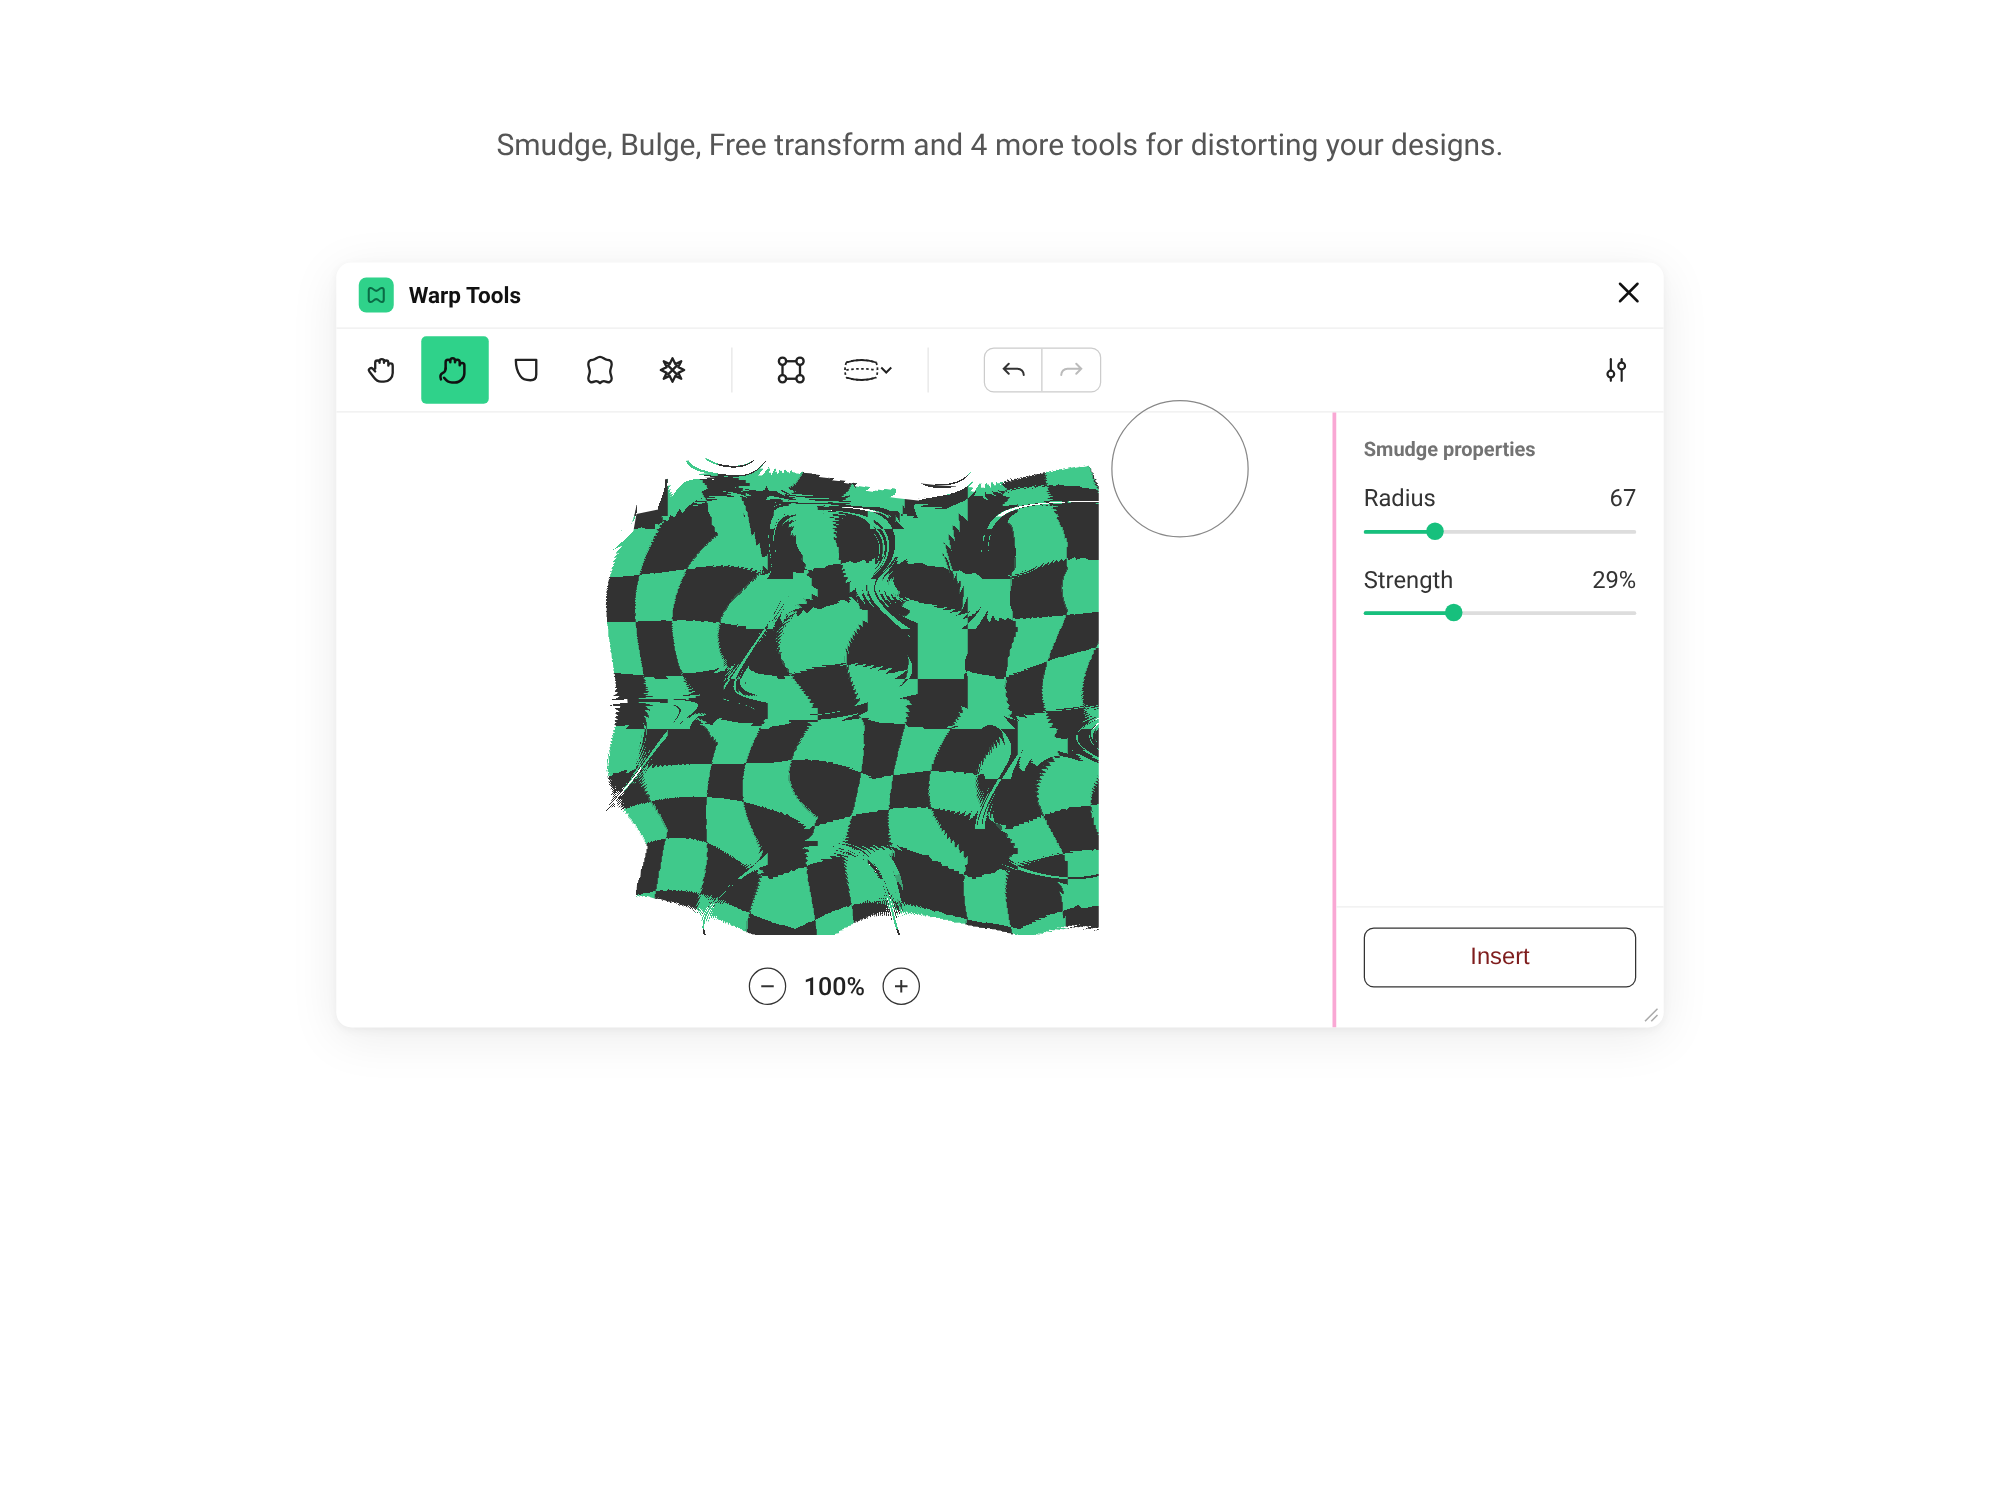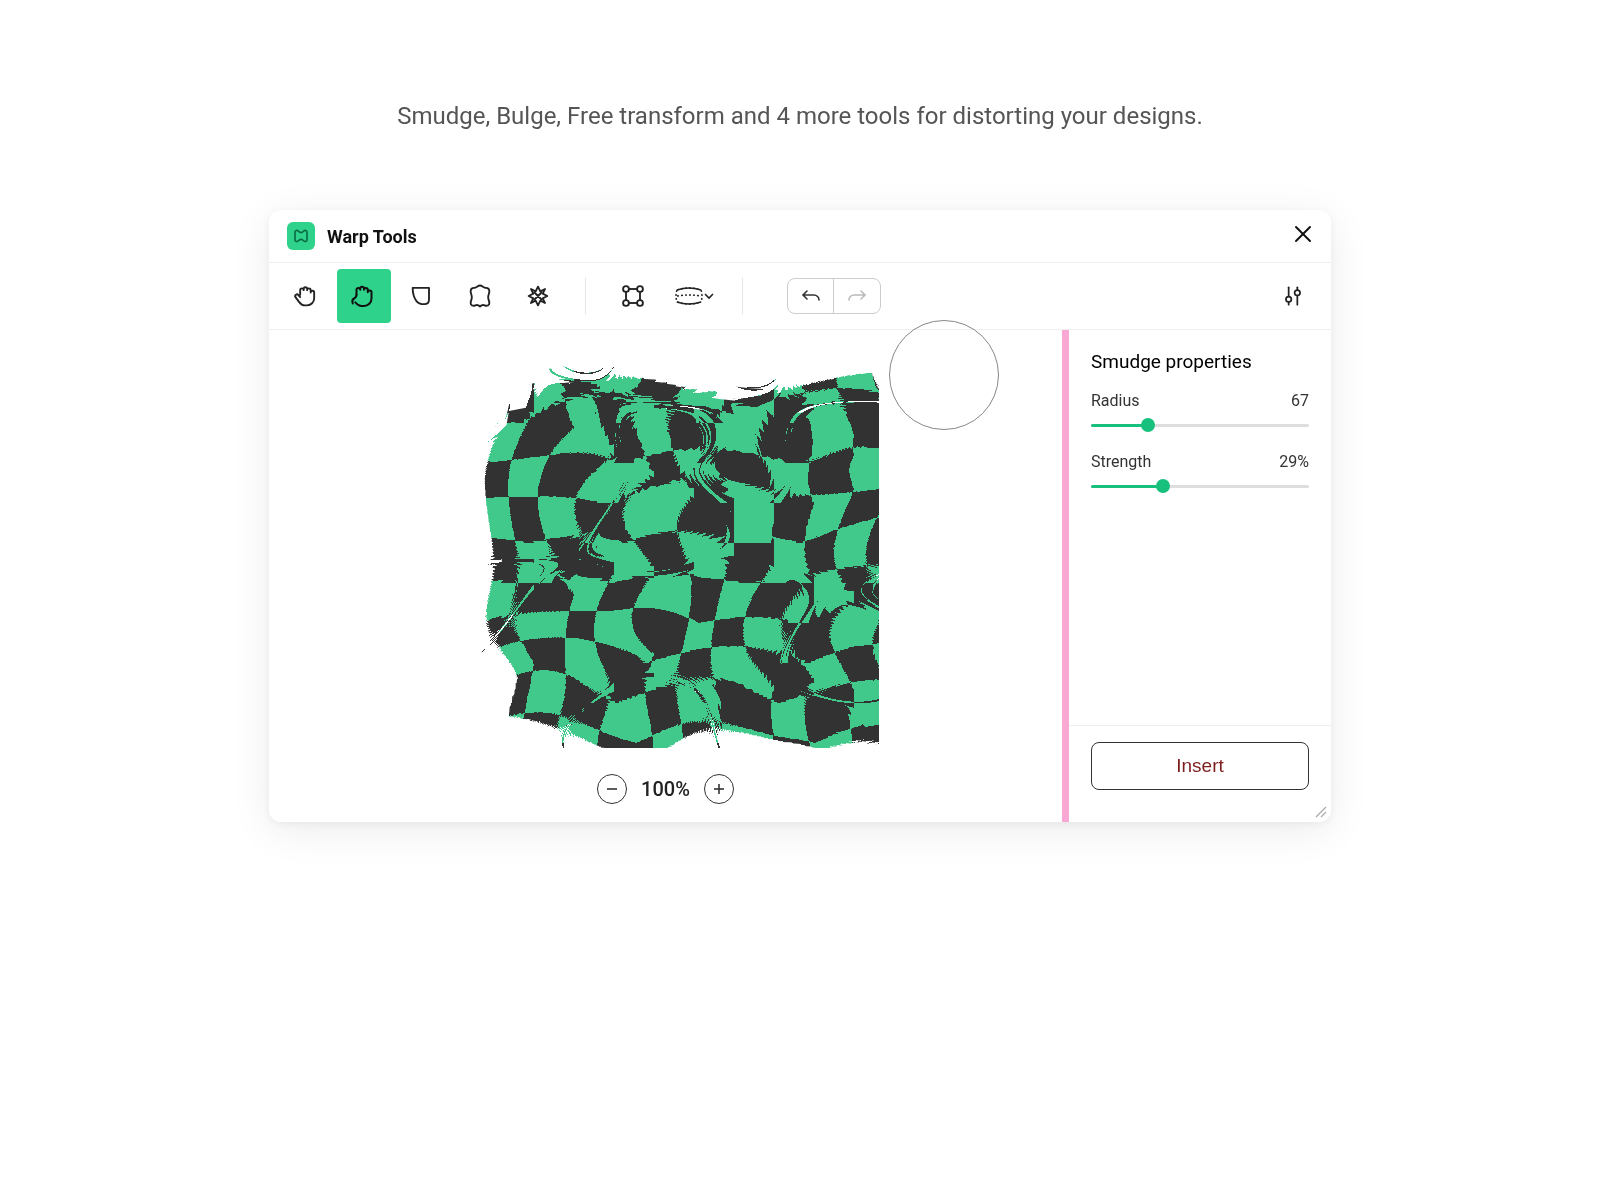--- a/index.html
+++ b/index.html
@@ -92,21 +92,21 @@
   cursor: pointer;
   margin-right: 8px;
 }
 .body {
   display: flex;
   height: 492px;
 }
 .canvas {
   flex: 1;
   position: relative;
-  border-right: 7px solid #f9a8d4;
+  border-right: 3px solid #f9a8d4;
 }
 .checker-svg {
   position: absolute;
   left: 190px;
   top: 18px;
   filter: blur(0.3px);
 }
 .cursor-circle {
   position: absolute;
   left: 620px; top: -10px;
@@ -128,22 +128,22 @@
   cursor: pointer;
 }
 .zoom-label { font-size: 20px; font-weight: 500; color: #222; }
 .panel {
   width: 262px;
   padding: 20px 22px;
   display: flex;
   flex-direction: column;
   position: relative;
 }
-.panel-title { font-size: 19px; font-weight: 400; color: #000000; margin-bottom: 18px; }
-.prop-row { display: flex; justify-content: space-between; font-size: 16px; color: #333; margin-bottom: 6px; }
+.panel-title { font-size: 16px; font-weight: 700; color: #737373; margin-bottom: 18px; }
+.prop-row { display: flex; justify-content: space-between; font-size: 19px; color: #333; margin-bottom: 6px; }
 .slider {
   position: relative;
   height: 18px;
   margin-bottom: 18px;
 }
 .slider-track {
   position: absolute; top: 8px; left: 0; right: 0;
   height: 3px; background: #ddd; border-radius: 2px;
 }
 .slider-fill {

